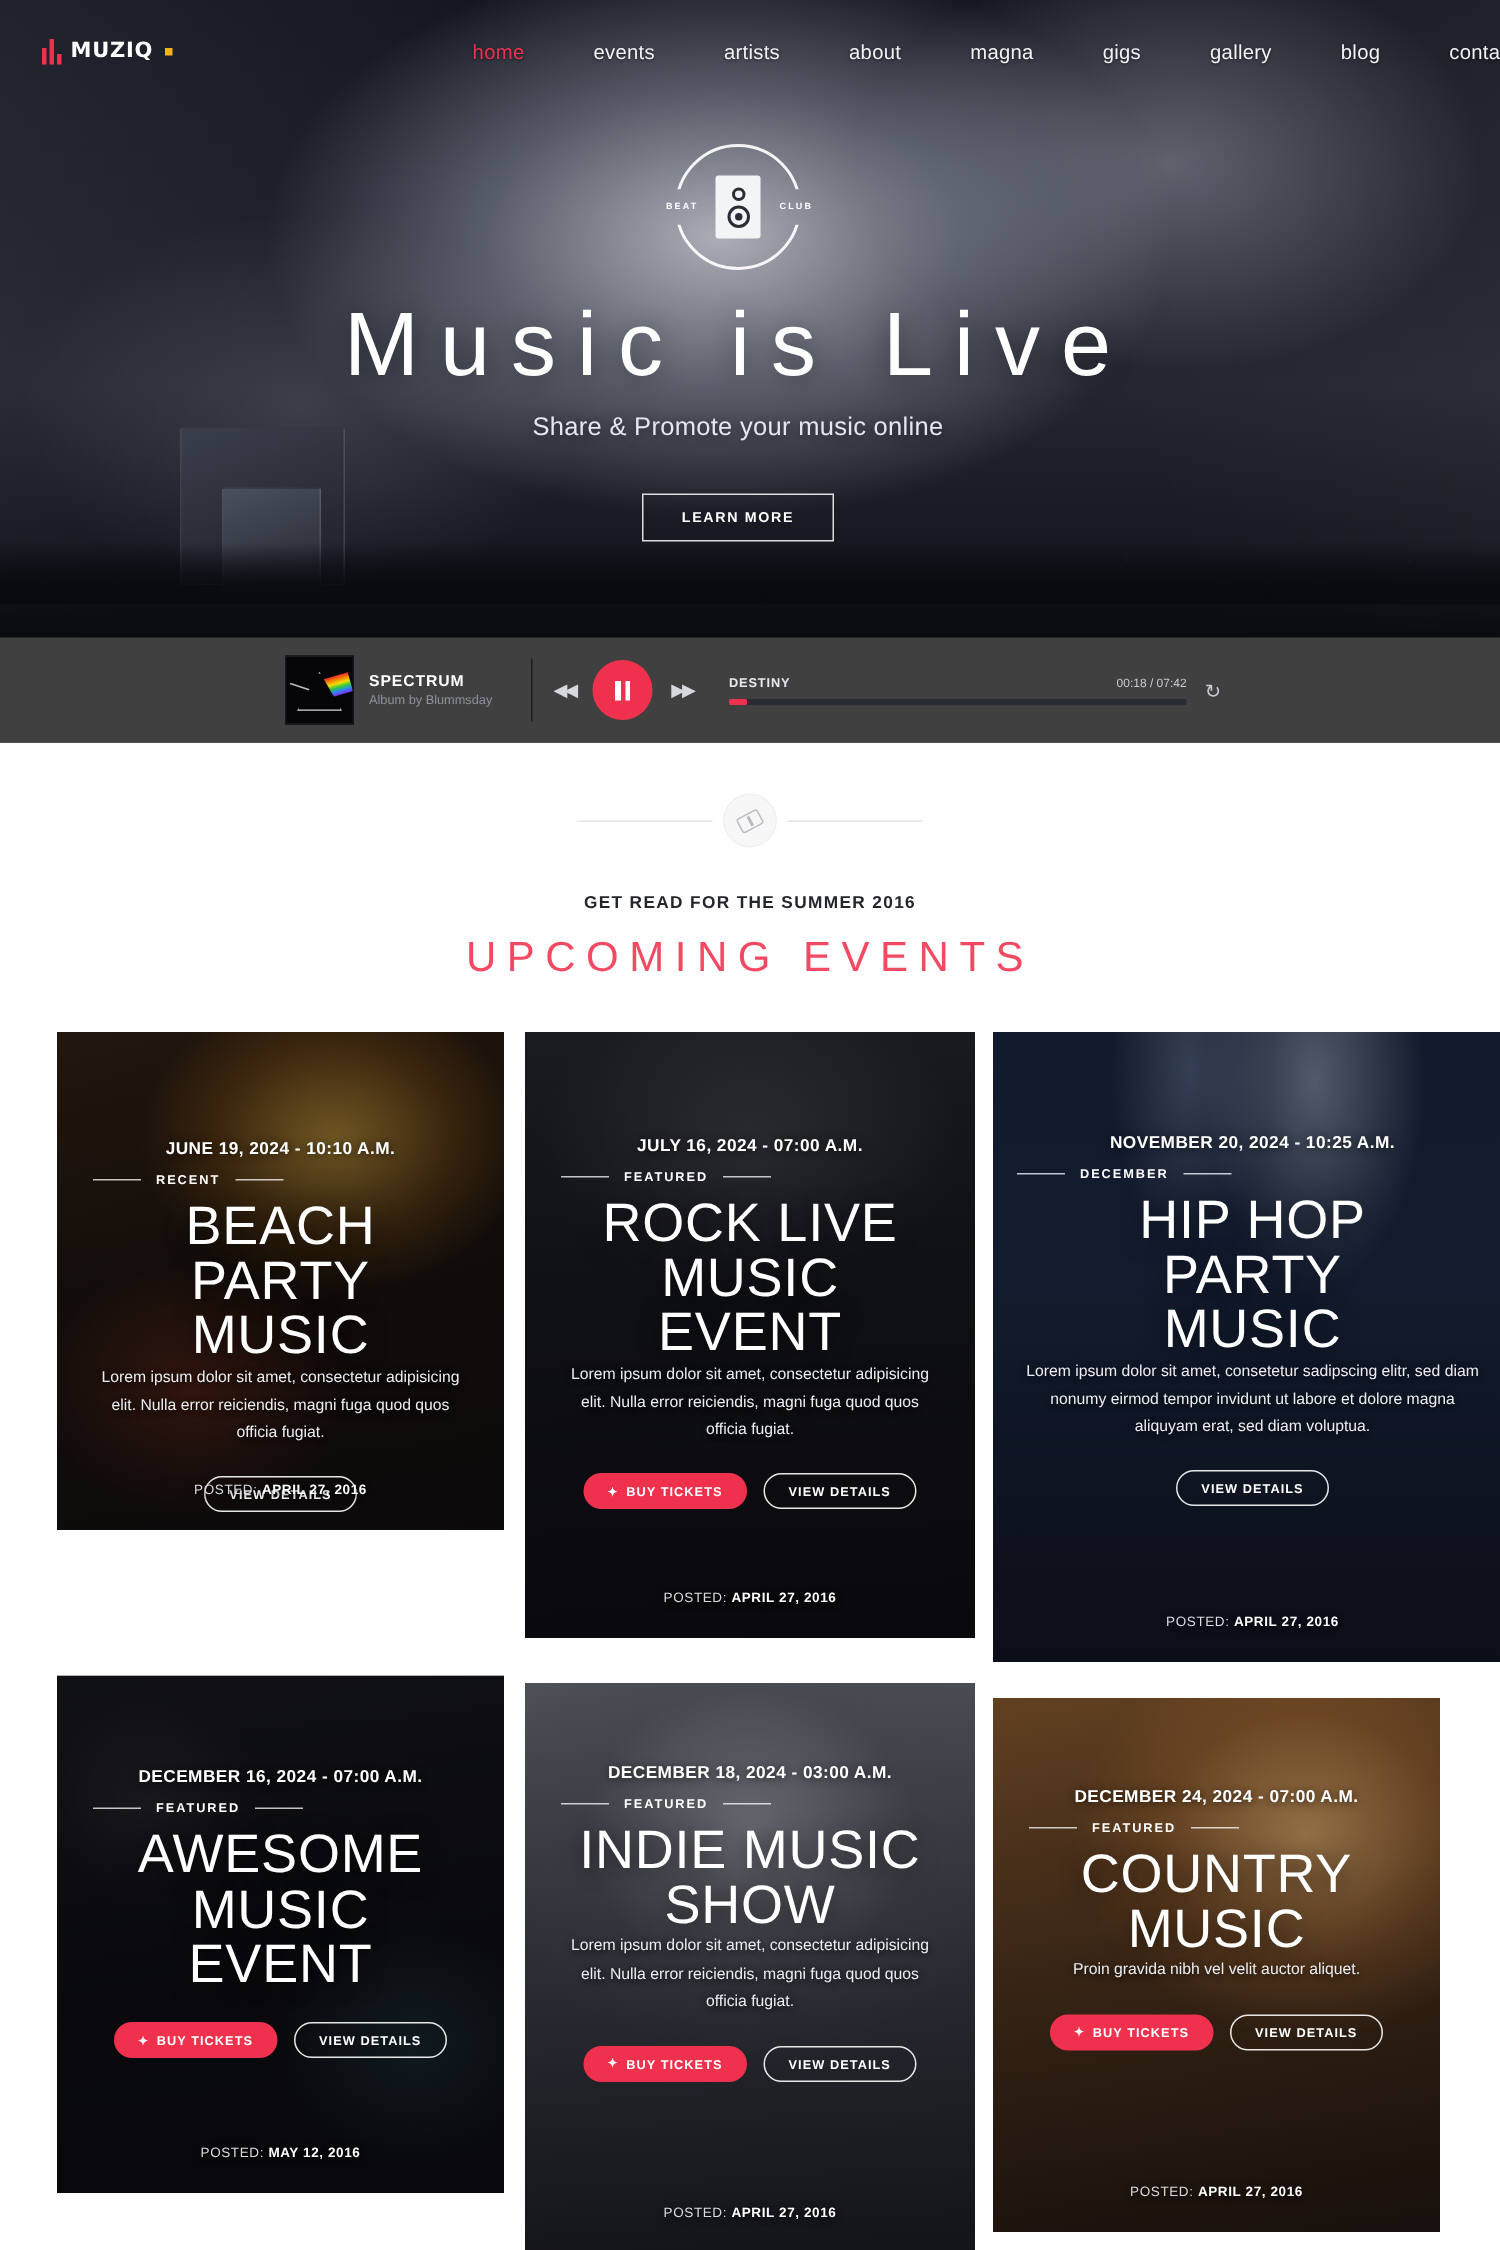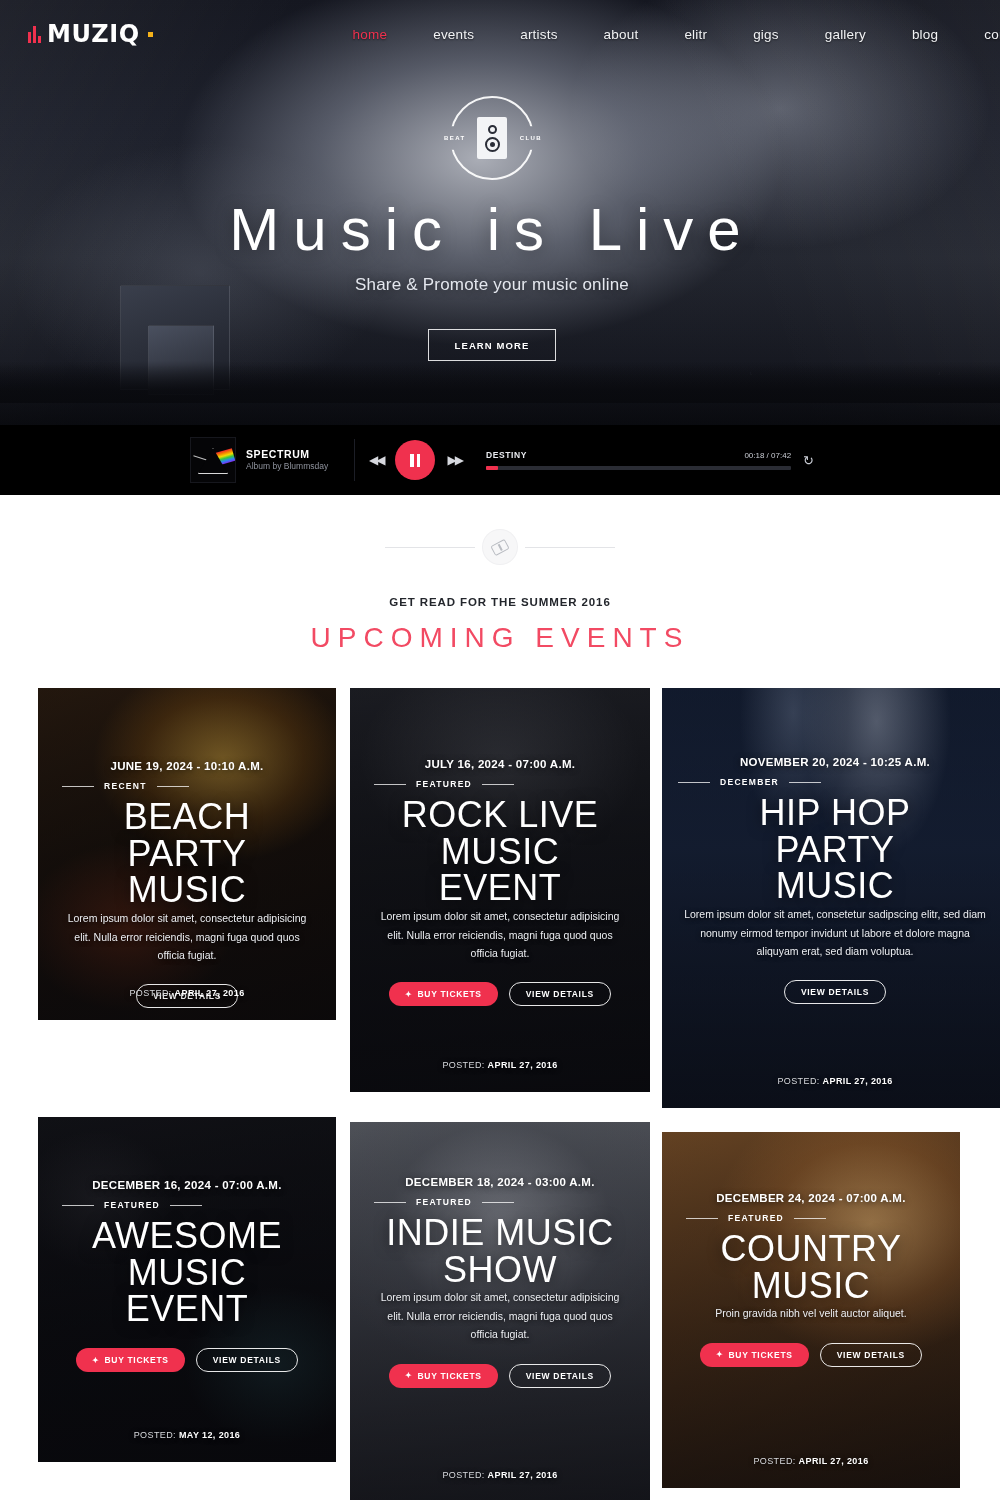--- a/index.html
+++ b/index.html
@@ -58,21 +58,21 @@
     position: absolute; top: 0; left: 0; width: 1000px; height: 68px;
     display: flex; align-items: center; z-index: 7;
   }
   .logo { display:flex; align-items:center; margin-left: 28px; gap: 6px; }
   .logo-bars { display:flex; align-items:flex-end; gap:2px; height:18px; }
   .logo-bars i { display:block; width:3px; background:#f0314e; }
   .logo-bars i:nth-child(1){ height:11px; }
   .logo-bars i:nth-child(2){ height:17px; }
   .logo-bars i:nth-child(3){ height:7px; }
   .logo-text {
-    color:#fff; font-weight:800; font-size:24px; letter-spacing:0.5px;
+    color:#fff; font-weight:800; font-size:14px; letter-spacing:0.5px;
     font-family:"DejaVu Sans", sans-serif;
   }
   .logo-dot { width:5px; height:5px; background:#f5b21a; display:inline-block; margin-left:2px; margin-bottom:-1px;}
   .nav-menu { display:flex; align-items:center; margin-left: 200px; gap: 46px; }
   .nav-item {
     color:#f2f3f5; font-size:13.5px; letter-spacing:0.2px; cursor:pointer;
     text-shadow: 0 1px 2px rgba(0,0,0,.55);
   }
   .nav-item.active { color:#f0314e; }
 
@@ -113,21 +113,21 @@
   .hero-btn {
     margin: 34px auto 0; width: 128px; height: 32px;
     border: 1px solid rgba(255,255,255,0.85); background: transparent;
     color:#fff; font-size:9.5px; font-weight:700; letter-spacing:1.1px;
     display:flex; align-items:center; justify-content:center; cursor:pointer;
   }
 
   
   .player {
     position:absolute; left: 0; top: 425px; width: 1000px; height: 70px;
-    background: #000000; z-index: 9;
+    background: #404040; z-index: 9;
     display:flex; align-items:flex-start;
   }
   .player-inner { display:flex; align-items:center; width: 640px; margin-left: 180px; height: 70px;}
   .pl-album { display:flex; align-items:center; gap:10px; width: 170px; padding-left: 10px;}
   .pl-art {
     width: 46px; height: 46px; background:#050507; position:relative; overflow:hidden; flex:none;
     border:1px solid #16171d;
   }
   .pl-art .prism-outline {
     position:absolute; left:50%; top:52%; transform:translate(-50%,-50%);
@@ -291,21 +291,21 @@
             <i></i>
         </span>
         <span class="logo-text">MUZIQ</span>
         <span class="logo-dot"></span>
       </div>
       <div class="nav-menu">
         <span class="nav-item active">home</span>
         <span class="nav-item">events</span>
         <span class="nav-item">artists</span>
         <span class="nav-item">about</span>
-        <span class="nav-item">elitr</span>
+        <span class="nav-item">magna</span>
         <span class="nav-item">gigs</span>
         <span class="nav-item">gallery</span>
         <span class="nav-item">blog</span>
         <span class="nav-item">contact</span>
       </div>
     </div>
 
     <div class="hero-center">
       <div class="emblem">
         <div class="emblem-ring"></div>

